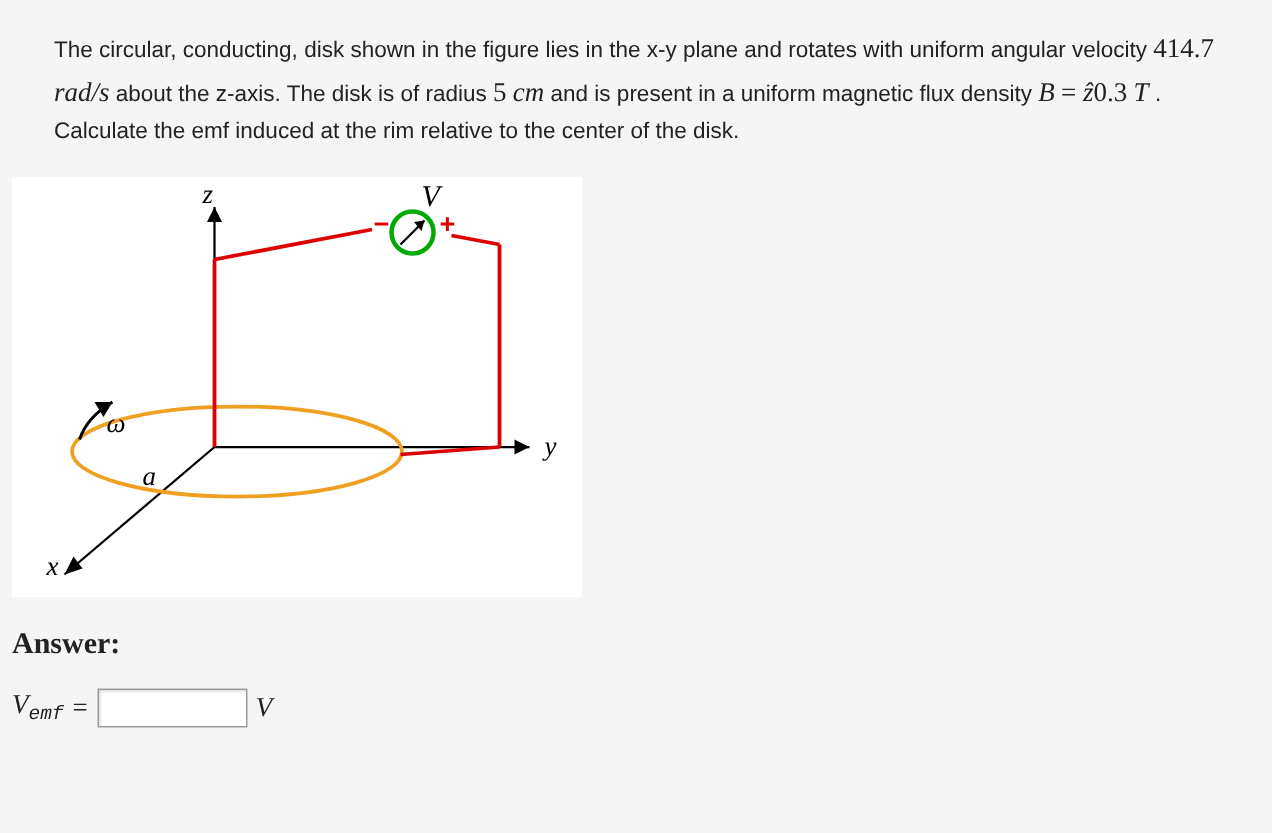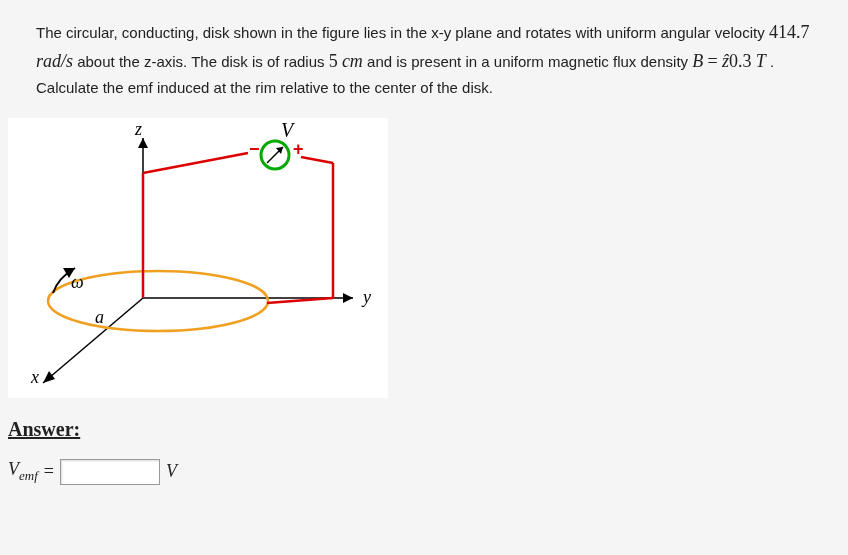--- a/index.html
+++ b/index.html
@@ -39,33 +39,33 @@
       margin-bottom: 20px;
     }
     .answer-section {
       margin-top: 12px;
     }
     .answer-label {
       font-family: 'Times New Roman', serif;
       font-size: 20px;
       font-weight: bold;
       margin-bottom: 18px;
-      text-decoration: underline;
     }
     .answer-row {
       display: flex;
       align-items: center;
       gap: 6px;
       font-family: 'Times New Roman', serif;
       font-size: 18px;
     }
     .answer-row .sub {
       font-style: italic;
       font-size: 13px;
       vertical-align: sub;
+      font-family: Liberation Mono, monospace;
     }
     .answer-input {
       width: 100px;
       height: 26px;
       border: 1px solid #999;
       box-shadow: inset 1px 1px 2px rgba(0,0,0,0.15);
       padding: 2px 4px;
       font-size: 14px;
     }
   </style>

